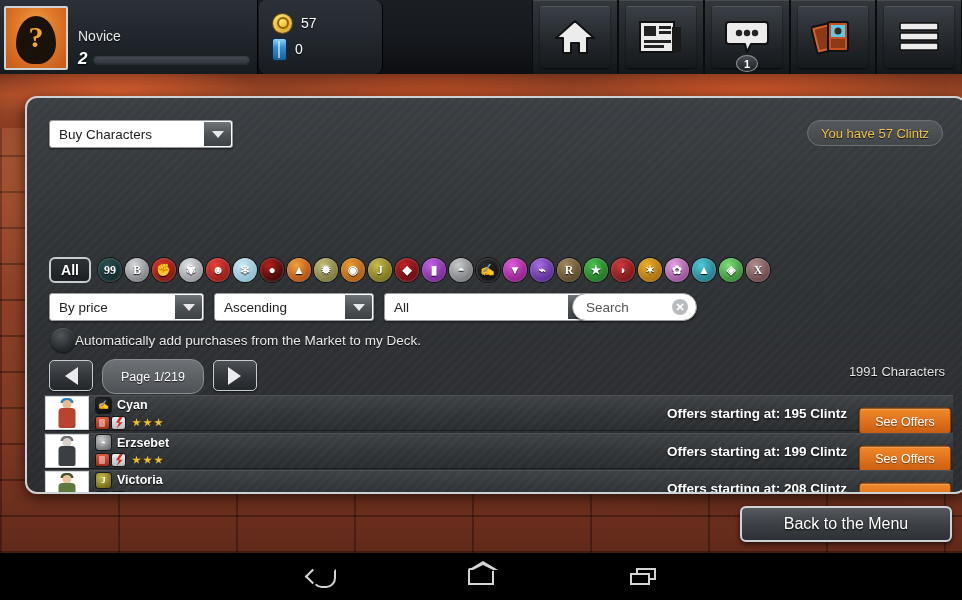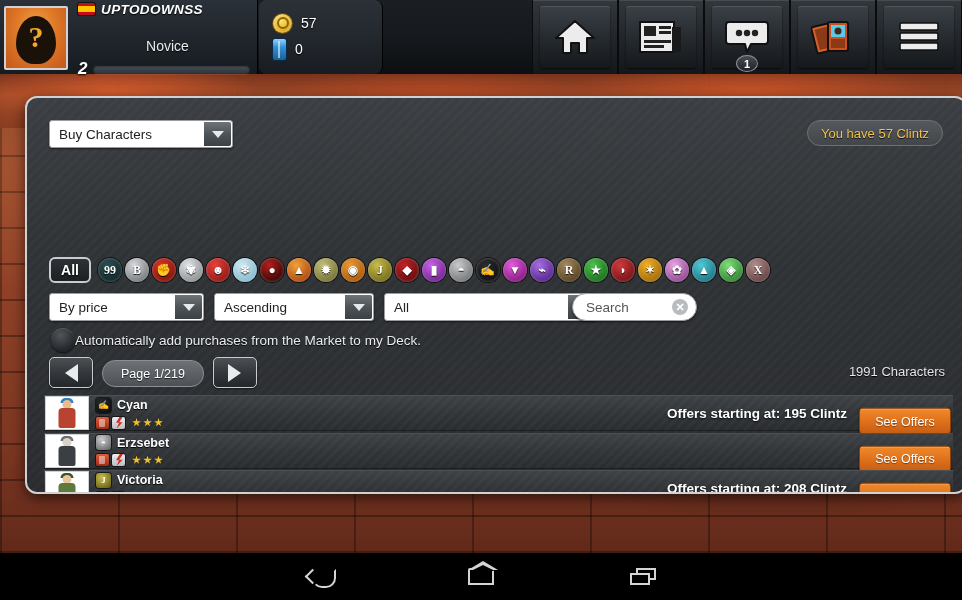--- a/index.html
+++ b/index.html
@@ -72,21 +72,21 @@
   .flag{
     width:17px;height:12px;border-radius:2px;overflow:hidden;flex:0 0 auto;
     background:linear-gradient(180deg,#c60b1e 0%,#c60b1e 25%,#ffc400 25%,#ffc400 75%,#c60b1e 75%,#c60b1e 100%);
     box-shadow:0 0 0 1px rgba(0,0,0,.6);
   }
   .nick{
     font:italic bold 13.5px "Liberation Sans",sans-serif;color:#fff;
     letter-spacing:.4px;font-variant:small-caps;text-transform:uppercase;
     text-shadow:0 1px 1px #000;
   }
-  .rank{font:400 14px "Liberation Sans",sans-serif;color:#e8eaec;margin-top:19px;text-shadow:0 1px 1px #000;text-align:center;}
+  .rank{font:400 14px "Liberation Sans",sans-serif;color:#e8eaec;margin-top:19px;text-shadow:0 1px 1px #000;}
   .lvl-row{display:flex;align-items:center;gap:6px;margin-top:5px;}
   .lvl-num{font:italic bold 17px "Liberation Sans",sans-serif;color:#fff;text-shadow:0 1px 2px #000;}
   .lvl-bar{
     width:157px;height:9px;border-radius:5px;
     background:linear-gradient(180deg,#4a5158,#2d3339);
     box-shadow:inset 0 1px 2px rgba(0,0,0,.8), 0 1px 0 rgba(255,255,255,.07);
   }
 
   .currency-block{
     position:absolute;left:259px;top:0;width:124px;height:74px;
@@ -223,21 +223,21 @@
   .pg-arrow{
     width:44px;height:31px;border-radius:5px;
     background:linear-gradient(180deg,#4c5055 0%,#34383c 50%,#23262a 100%);
     border:1px solid #c9cccf;
     display:flex;align-items:center;justify-content:center;
     box-shadow:0 1px 2px rgba(0,0,0,.6);
   }
   .tri-l{width:0;height:0;border-top:9px solid transparent;border-bottom:9px solid transparent;border-right:13px solid #e9ebec;}
   .tri-r{width:0;height:0;border-top:9px solid transparent;border-bottom:9px solid transparent;border-left:13px solid #e9ebec;}
   .pg-label{
-    height:27px;padding:0 18px;border-radius:13px;margin:2px 9px 0 9px;
+    height:35px;padding:0 18px;border-radius:13px;margin:2px 9px 0 9px;
     background:linear-gradient(180deg,#6e7277,#4d5156);
     border:1px solid #8c9095;
     display:flex;align-items:center;
     font:400 12.5px "Liberation Sans",sans-serif;color:#fff;text-shadow:0 1px 1px rgba(0,0,0,.7);
   }
   .charcount{
     position:absolute;right:0;top:7px;
     font:400 13px "Liberation Sans",sans-serif;color:#e3e5e7;text-shadow:0 1px 1px #000;
   }
 
@@ -356,24 +356,20 @@
 
   <div class="topbar">
     <div class="topbar-bg"></div>
 
     <div class="profile-block">
       <div class="avatar-frame">
         <div class="avatar-head"></div>
         <div class="avatar-q">?</div>
       </div>
       <div class="profile-text">
-        <div class="nick-row">
-          <div class="flag"></div>
-          <div class="nick">Uptodownss</div>
-        </div>
         <div class="rank">Novice</div>
         <div class="lvl-row">
           <div class="lvl-num">2</div>
           <div class="lvl-bar"></div>
         </div>
       </div>
     </div>
 
     <div class="currency-block">
       <div class="cur-row">
@@ -628,20 +624,21 @@
             <div class="cstats">
               <div class="pw"></div>
               <div class="dm"></div>
               <div class="stars">
                 <div class="star"></div>
                 <div class="star"></div>
                 <div class="star"></div>
               </div>
             </div>
           </div>
+          <div class="offer">Offers starting at: 199 Clintz</div>
           <div class="see-btn">See Offers</div>
         </div>
         <div class="crow">
           <div class="thumb">
             <div class="fig">
               <div class="cap" style="background:#3f5228"></div>
               <div class="hd" style="background:#e9c49c"></div>
               <div class="bd" style="background:#5d7a3c"></div>
             </div>
           </div>
@@ -660,20 +657,21 @@
                 <div class="star"></div>
               </div>
             </div>
           </div>
           <div class="offer">Offers starting at: 208 Clintz</div>
           <div class="see-btn">See Offers</div>
         </div>
       </div>
   </div>
 
+  <div class="backbtn">Back to the Menu</div>
 
   <div class="androidbar">
     <div class="slot" style="left:260px;">
       <div class="ic-back"></div>
     </div>
     <div class="slot" style="left:421px;">
       <div class="ic-home"></div>
     </div>
     <div class="slot" style="left:584px;">
       <div class="ic-recent">

